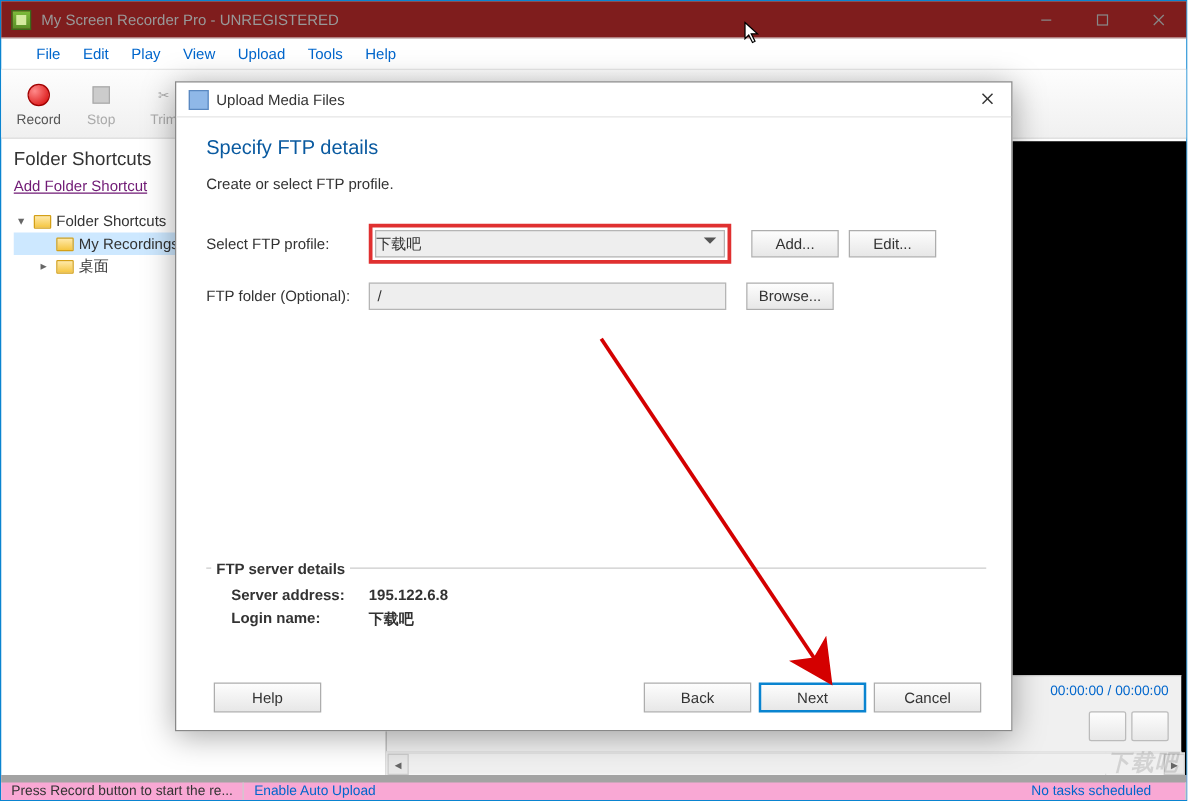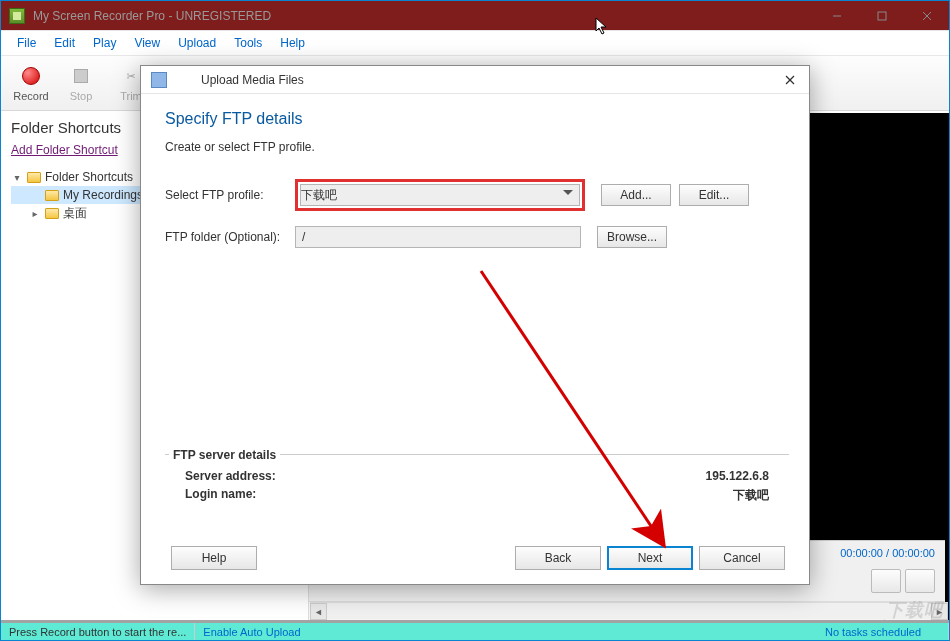--- a/index.html
+++ b/index.html
@@ -8,21 +8,21 @@
 
 .main-window { position: relative; width: 950px; height: 641px; border: 1px solid #0a84d0; background: #fff; }
 .titlebar { height: 30px; display: flex; align-items: center; background: #7f1d1d; border-bottom: 1px solid #e5e5e5; }
 .titlebar .app-icon { width: 16px; height: 16px; margin: 0 8px; background: linear-gradient(#7dbb3a,#5a8f28); border:1px solid #3a6a18; position:relative; }
 .titlebar .app-icon::after { content:""; position:absolute; inset:3px; background:#d4ea9e; }
 .titlebar .title { font-size: 12px; color: #999; flex: 1; }
 .titlebar .winbtns { display:flex; }
 .titlebar .winbtn { width: 45px; height: 29px; display:flex; align-items:center; justify-content:center; color:#888; font-size:11px; }
 .titlebar .winbtn svg { width:10px; height:10px; }
 
-.menubar { height: 24px; display:flex; align-items:center; padding: 0 8px; gap: 2px; }
+.menubar { height: 24px; display:flex; align-items:center; padding: 0 20px; gap: 2px; }
 .menubar .menuitem { font-size: 12px; color: #0066cc; padding: 2px 8px; }
 
 .toolbar { height: 56px; background: linear-gradient(#fdfdfd,#f0f0f0); border-top:1px solid #e8e8e8; border-bottom:1px solid #d8d8d8; display:flex; align-items:center; padding:0 6px; gap:2px; }
 .toolbtn { width:48px; display:flex; flex-direction:column; align-items:center; font-size:11px; color:#555; }
 .toolbtn.disabled { color:#aaa; }
 .toolbtn .glyph { width:24px; height:24px; margin-bottom:2px; display:flex; align-items:center; justify-content:center; }
 .record-dot { width:18px; height:18px; border-radius:50%; background: radial-gradient(circle at 30% 30%, #ff8a8a, #d40000); border:1px solid #a00000; }
 .stop-sq { width:14px; height:14px; background:#ccc; border:1px solid #aaa; }
 
 .body-area { position:absolute; top:112px; left:0; right:0; bottom:20px; display:flex; }
@@ -39,48 +39,48 @@
 .preview-controls { position:absolute; left:0; right:4px; bottom:0; height:80px; background:#f0f0f0; border-top:1px solid #ccc; }
 .timebar { position:absolute; top:6px; right:10px; font-size:11px; color:#0066cc; }
 .timebar .total { color:#0066cc; }
 .ctrl-row { position:absolute; top:28px; left:10px; right:10px; height:26px; display:flex; gap:4px; }
 .ctrl-row .spacer { flex:1; }
 .ctrl-btn { width:30px; height:24px; background:linear-gradient(#fdfdfd,#e8e8e8); border:1px solid #bbb; border-radius:2px; }
 
 .list-header { position:absolute; top:60px; left:0; right:0; height:20px; background:#f5f5f5; border-top:1px solid #ddd; border-bottom:1px solid #ddd; display:flex; font-size:11px; color:#333; }
 .list-header .col { padding:2px 6px; border-right:1px solid #ddd; }
 
-.statusbar { position:absolute; left:0; right:0; bottom:0; height:20px; background:#5eead4; border-top:3px solid #a3a3a3; display:flex; align-items:center; font-size:11px; color:#333; }
+.statusbar { position:absolute; left:0; right:0; bottom:0; height:20px; background:#f9a8d4; border-top:6px solid #a3a3a3; display:flex; align-items:center; font-size:11px; color:#333; }
 .statusbar .seg { padding:0 8px; border-right:1px solid #ccc; height:100%; display:flex; align-items:center; }
 .statusbar .link { color:#0066cc; padding:0 8px; }
 .statusbar .spacer { flex:1; }
 
 
 .modal { position:absolute; left:139px; top:64px; width:670px; height:520px; background:#fff; border:1px solid #888; box-shadow:0 4px 24px rgba(0,0,0,.35); }
-.modal .dlg-title { height:28px; display:flex; align-items:center; padding:0 4px; border-bottom:1px solid #e5e5e5;gap:28px; }
+.modal .dlg-title { height:28px; display:flex; align-items:center; padding:0 4px; border-bottom:1px solid #e5e5e5; }
 .modal .dlg-title .dlg-icon { width:16px; height:16px; margin:0 6px; background:#8fb8e8; border:1px solid #5a88c0; }
 .modal .dlg-title .t { font-size:12px; color:#333; flex:1; }
 .modal .dlg-title .x { width:30px; text-align:center; color:#333; }
 .modal .content { padding:16px 24px 12px 24px; font-size:12px; color:#333; position:relative; height:calc(100% - 28px); }
 .modal h2 { font-size:16px; font-weight:normal; color:#0a5aa0; margin-bottom:12px; }
 .modal .sub { margin-bottom:24px; }
 
 .form-row { display:flex; align-items:center; height:34px; margin-bottom:8px; }
 .form-row .lab { width:130px; }
 .form-row .field { height:22px; border:1px solid #b5b5b5; background:#eee; padding:0 6px; font-size:12px; display:flex; align-items:center; }
 .select-wrap { position:relative; width:280px; height:22px; border:1px solid #b5b5b5; background:#eee; display:flex; align-items:center; }
 .select-wrap .caret { position:absolute; right:6px; top:5px; border:5px solid transparent; border-top-color:#555; }
 .redbox { border:3px solid #e03030; padding:2px; display:flex; align-items:center; }
 
 .side-btn { width:70px; height:22px; background:linear-gradient(#fdfdfd,#e7e7e7); border:1px solid #adadad; font-size:12px; color:#333; margin-left:8px; }
 
 .group { position:absolute; left:24px; right:20px; bottom:70px;font-weight:bold; }
 .group .legend { font-size:12px; color:#333; position:relative; top:8px; background:#fff; padding:0 4px; margin-left:4px; display:inline-block; }
 .group .box { border-top:1px solid #ccc; padding:14px 20px 6px 20px; }
-.kv { display:flex; font-size:12px; margin-bottom:4px;justify-content:space-between; }
+.kv { display:flex; font-size:12px; margin-bottom:4px; }
 .kv .k { width:110px; }
 
 .dlg-buttons { position:absolute; left:24px; right:24px; bottom:14px; display:flex; align-items:center; }
 .dlg-buttons .spacer { flex:1; }
 .dlg-btn { width:86px; height:24px; background:linear-gradient(#fdfdfd,#e7e7e7); border:1px solid #adadad; font-size:12px; color:#333; margin-left:6px; }
 .dlg-btn.primary { border:2px solid #0a84d0; }
 
 
 .arrow { position:absolute; pointer-events:none; }
 

